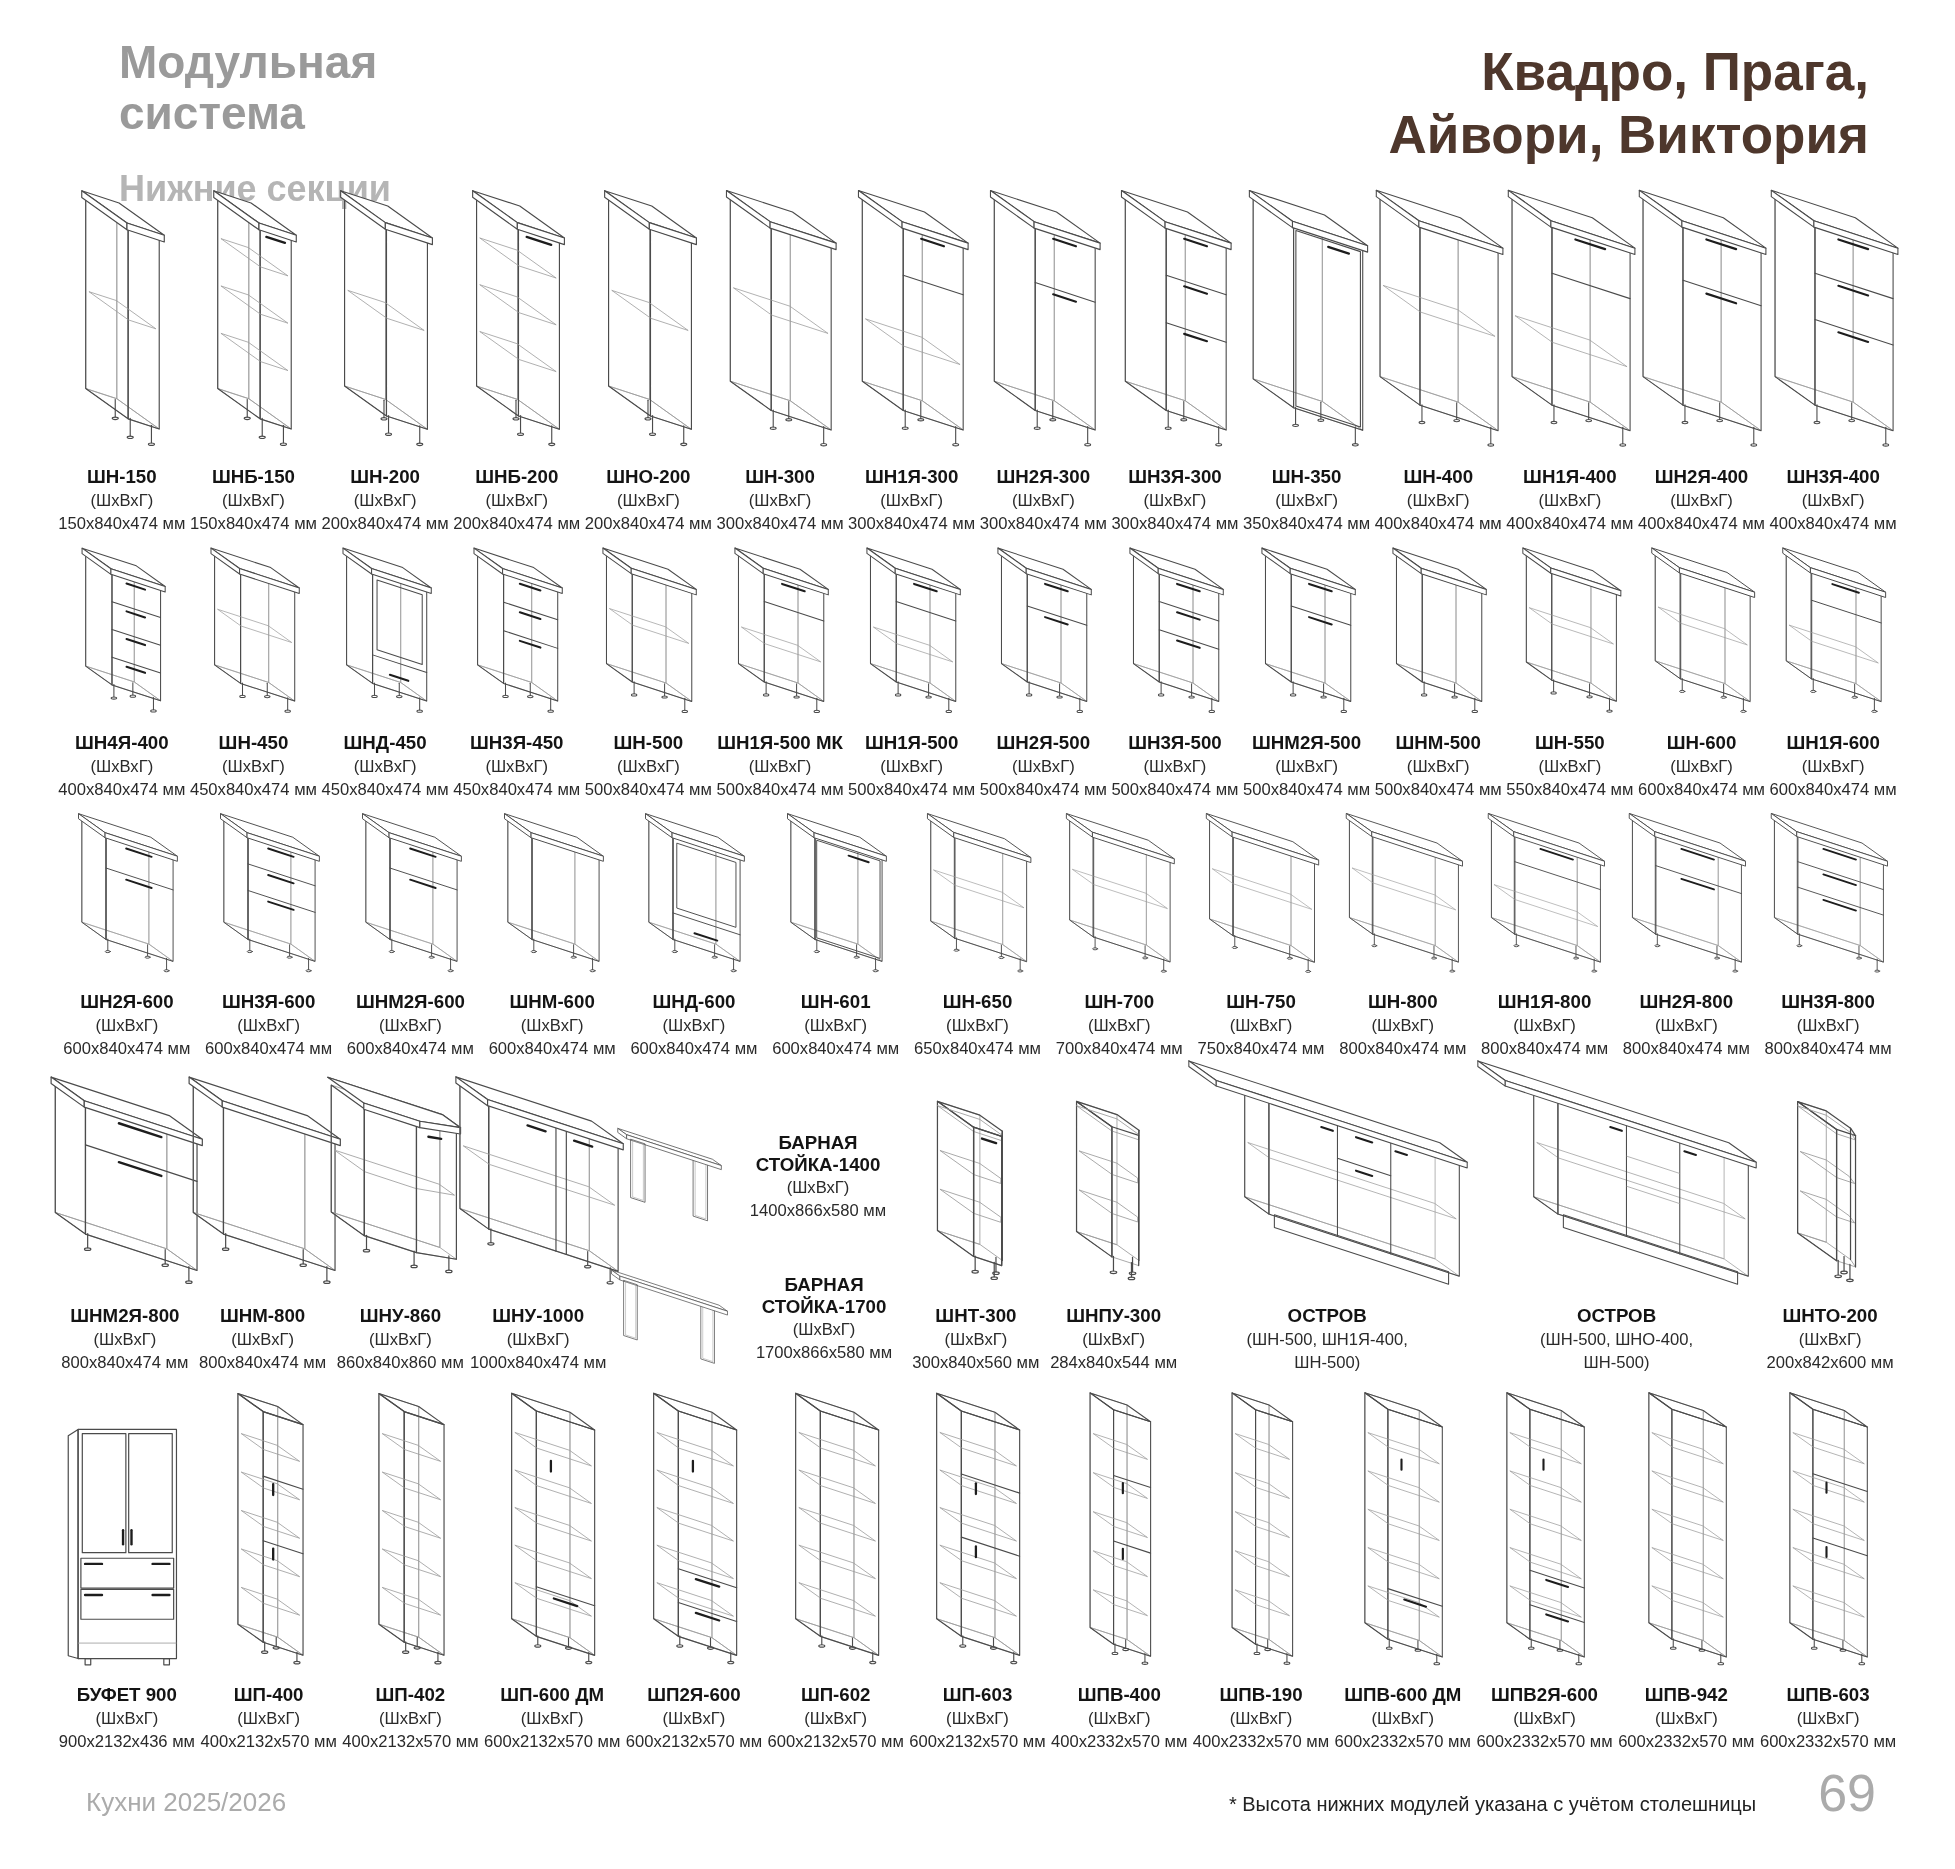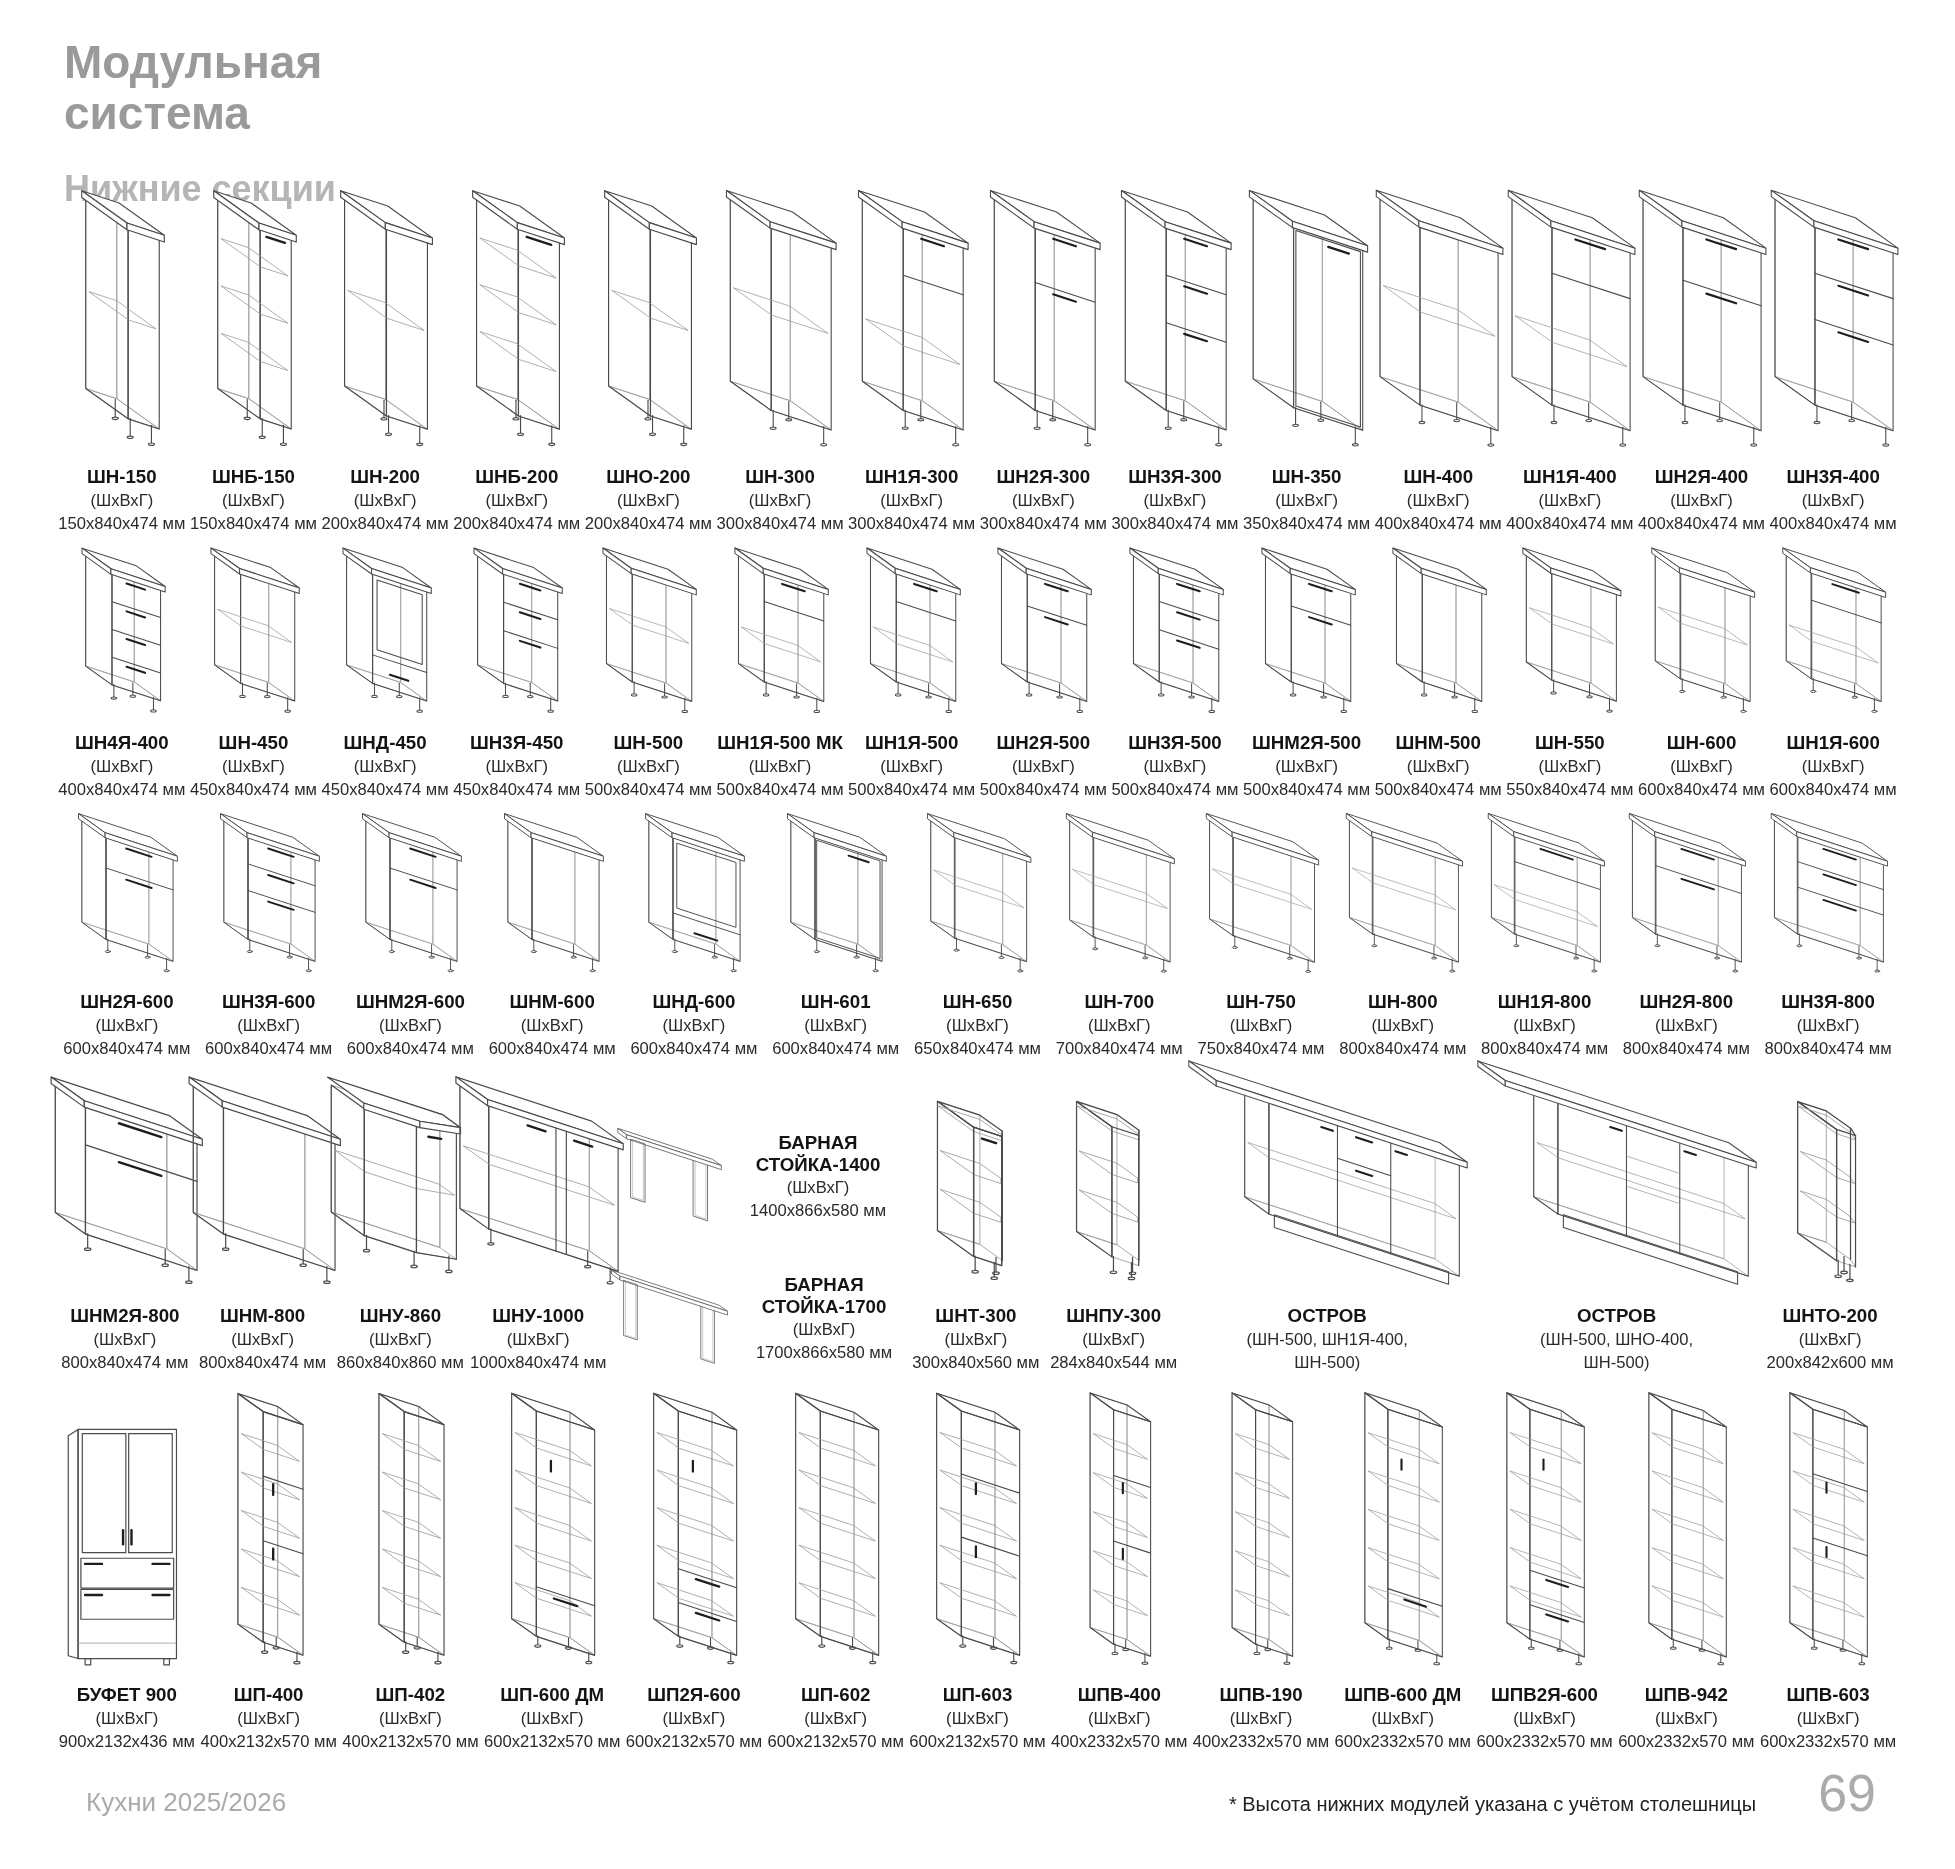--- a/index.html
+++ b/index.html
@@ -1,17 +1,17 @@
 <!DOCTYPE html>
 <html style="font-size:11.5px"><head>
 <meta charset="utf-8">
 <style>
   html,body{margin:0;padding:0}
   body{width:1955px;height:1870px;background:#fff;font-family:"Liberation Sans",sans-serif;color:#141414;overflow:hidden;position:relative}
-  .header{display:flex;justify-content:space-between;align-items:flex-start;padding:37px 86px 0 64px;height:137px}
+  .header{display:flex;justify-content:space-between;align-items:flex-start;padding:37px 86px 0 119px;height:137px}
   .h-left .t1{font-size:46px;font-weight:700;color:#9a9a9a;line-height:1.1}
   .h-left .sub{font-size:36px;font-weight:700;color:#b5b5b5;margin-top:30px}
   .h-right{text-align:right;font-size:53px;font-weight:700;color:#4e372c;line-height:1.18;margin-top:4.3px}
   #rows{margin-top:7.2px}
   .row{display:flex;justify-content:space-between;align-items:flex-end;padding:0 56px;margin-bottom:7.2px}
   .card{display:flex;flex-direction:column;align-items:center;flex:1 1 0;min-width:0}
   .draw{display:flex;align-items:flex-end;justify-content:center}
   .row0 .draw{height:275px}.row1 .draw{height:181px}.row2 .draw{height:174px}
   .row3 .draw{height:229px}.row4 .draw{height:294px}
   .nm{font-size:18.7px;font-weight:700;margin-top:10px;text-align:center;white-space:nowrap}
@@ -37,20 +37,24 @@
 <body>
 
 <div class="header">
   <div class="h-left">
     <div class="t1">
       <div>Модульная</div>
       <div>система</div>
     </div>
     <div class="sub">Нижние секции</div>
   </div>
+  <div class="h-right">
+    <div>Квадро, Прага,</div>
+    <div>Айвори, Виктория</div>
+  </div>
 </div>
 
 <div id="rows">
     <div class="row row0">
       <div class="card">
         <div class="draw">
           <svg viewBox="0 0 141 404" style="height:272px" preserveAspectRatio="xMidYMax meet">
             <polygon class="lt" points="17.4,303.8 63.6,318.9 63.6,37.5 17.4,22.4"></polygon>
             <polygon class="lt" points="80.4,348.8 126.6,363.9 63.6,318.9 17.4,303.8"></polygon>
             <line class="lt" x1="126.6" y1="363.9" x2="63.6" y2="318.9"></line>

